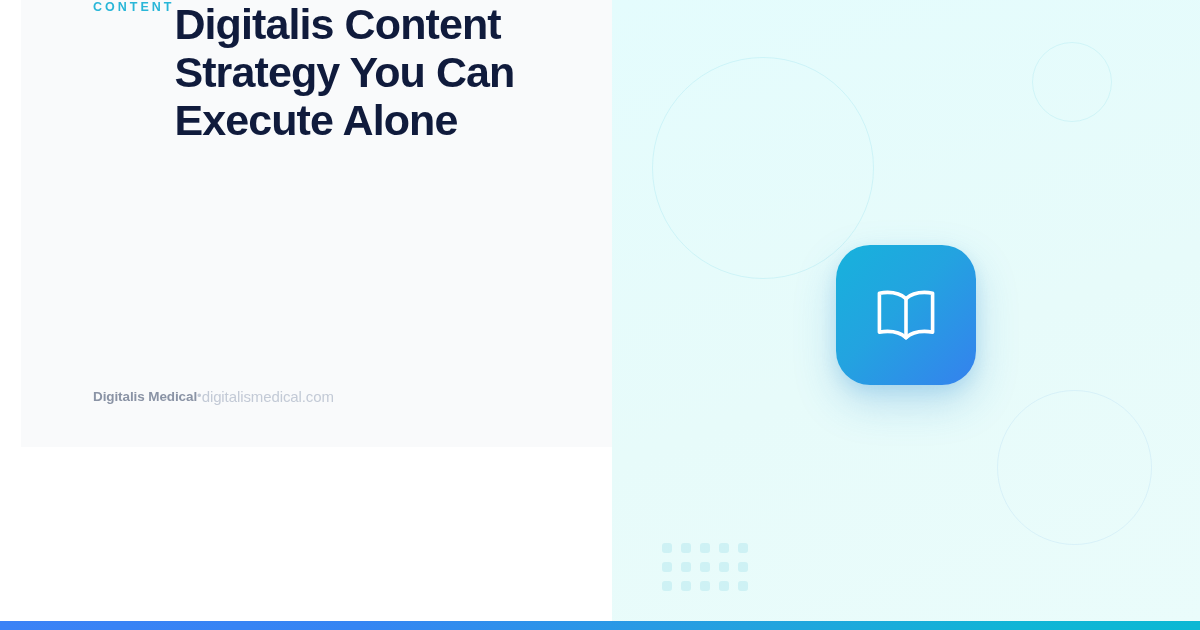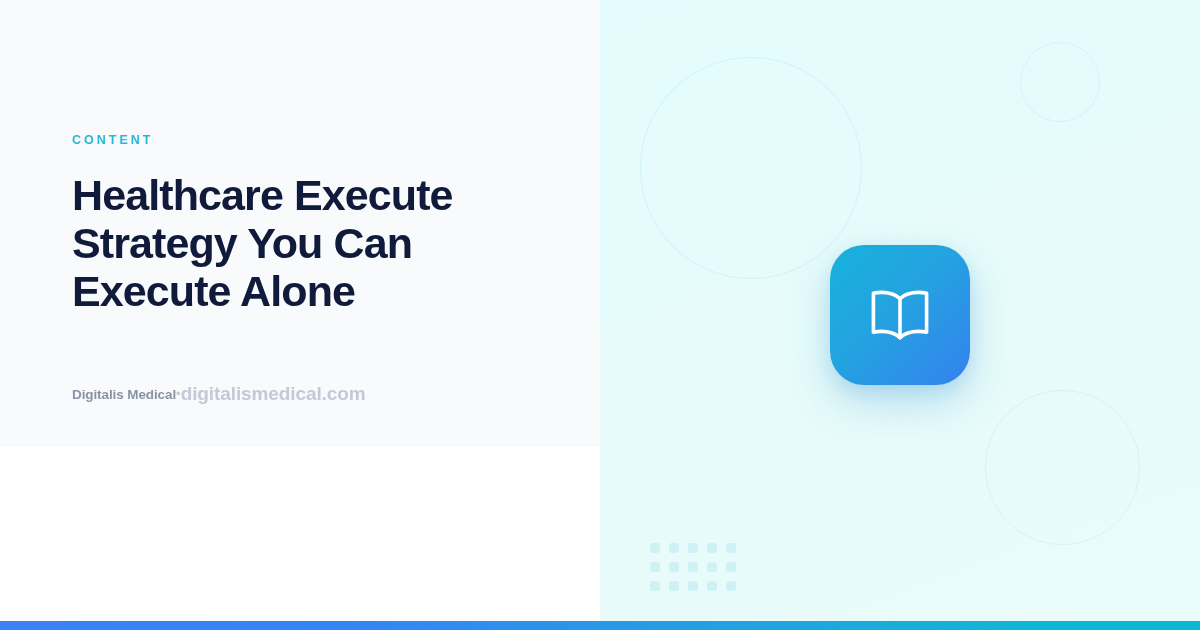--- a/index.html
+++ b/index.html
@@ -16,23 +16,24 @@
     display:flex;
     background:#ffffff;
   }
 
   
   .left-panel {
     position:relative;
     width:600px; height:447px;
     background:#F9FAFB;
     display:flex;
-    flex-direction:column;
+    flex-direction:row;
     justify-content:center;
     padding:0 72px;
+    margin-left:21px;
   }
 
   .eyebrow {
     font-size:12.5px;
     font-weight:700;
     letter-spacing:3.0px;
     color:#29B6D8;
     text-transform:uppercase;
     margin-bottom:24px;
   }
@@ -61,22 +62,22 @@
     letter-spacing:-0.1px;
   }
   .meta-sep {
     font-size:13px;
     color:#C3CAD6;
     line-height:1;
     position:relative;
     top:-1px;
   }
   .brand-url {
-    font-size:19px;
-    font-weight:700;
+    font-size:15px;
+    font-weight:400;
     color:#C3CAD6;
     letter-spacing:-0.1px;
   }
 
   
   .right-panel {
     position:relative;
     width:600px; height:630px;
     background:linear-gradient(160deg,#E4FCFD 0%,#E7FBFA 55%,#EAFCFB 100%);
     overflow:hidden;
@@ -139,21 +140,21 @@
 </style>
 </head>
 <body>
 
 <div class="card">
 
   <div class="left-panel">
 
     <div class="eyebrow">CONTENT</div>
 
-    <h1 class="headline">Healthcare Execute Strategy You Can Execute Alone</h1>
+    <h1 class="headline">Digitalis Content Strategy You Can Execute Alone</h1>
 
     <div class="footer-meta">
       <span class="brand-name">Digitalis Medical</span>
       <span class="meta-sep">•</span>
       <span class="brand-url">digitalismedical.com</span>
     </div>
 
   </div>
 
   <div class="right-panel">

